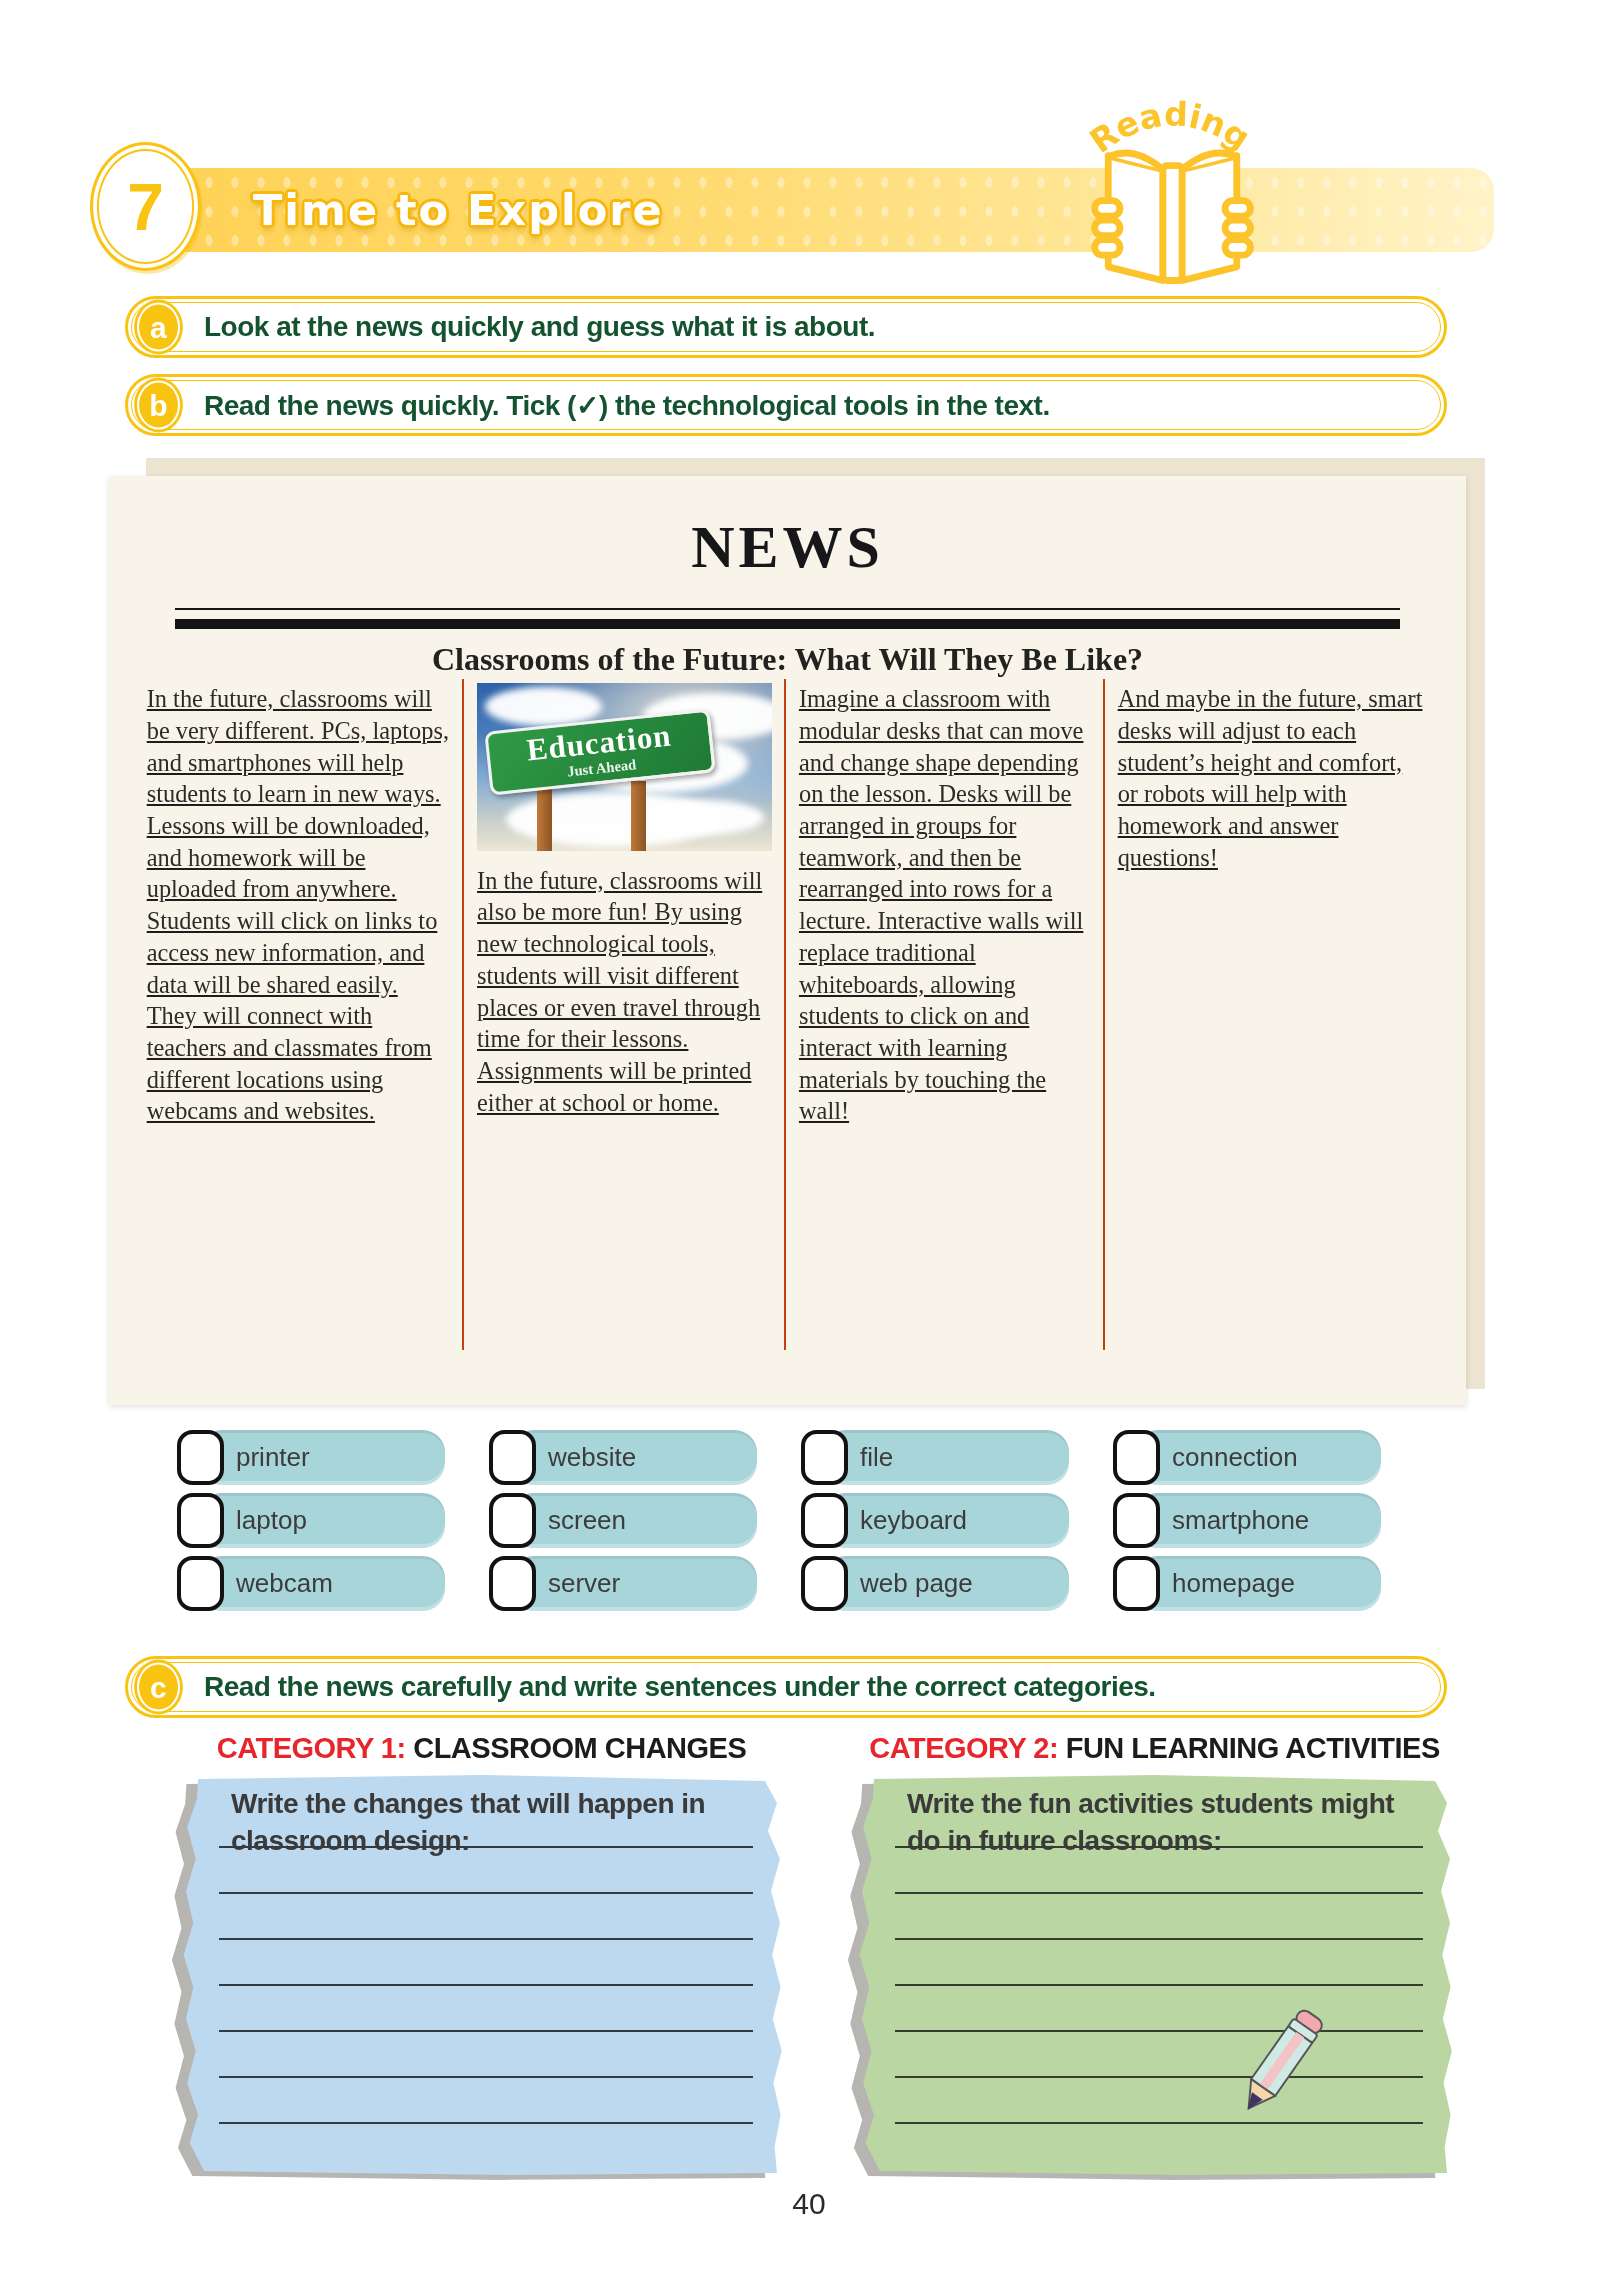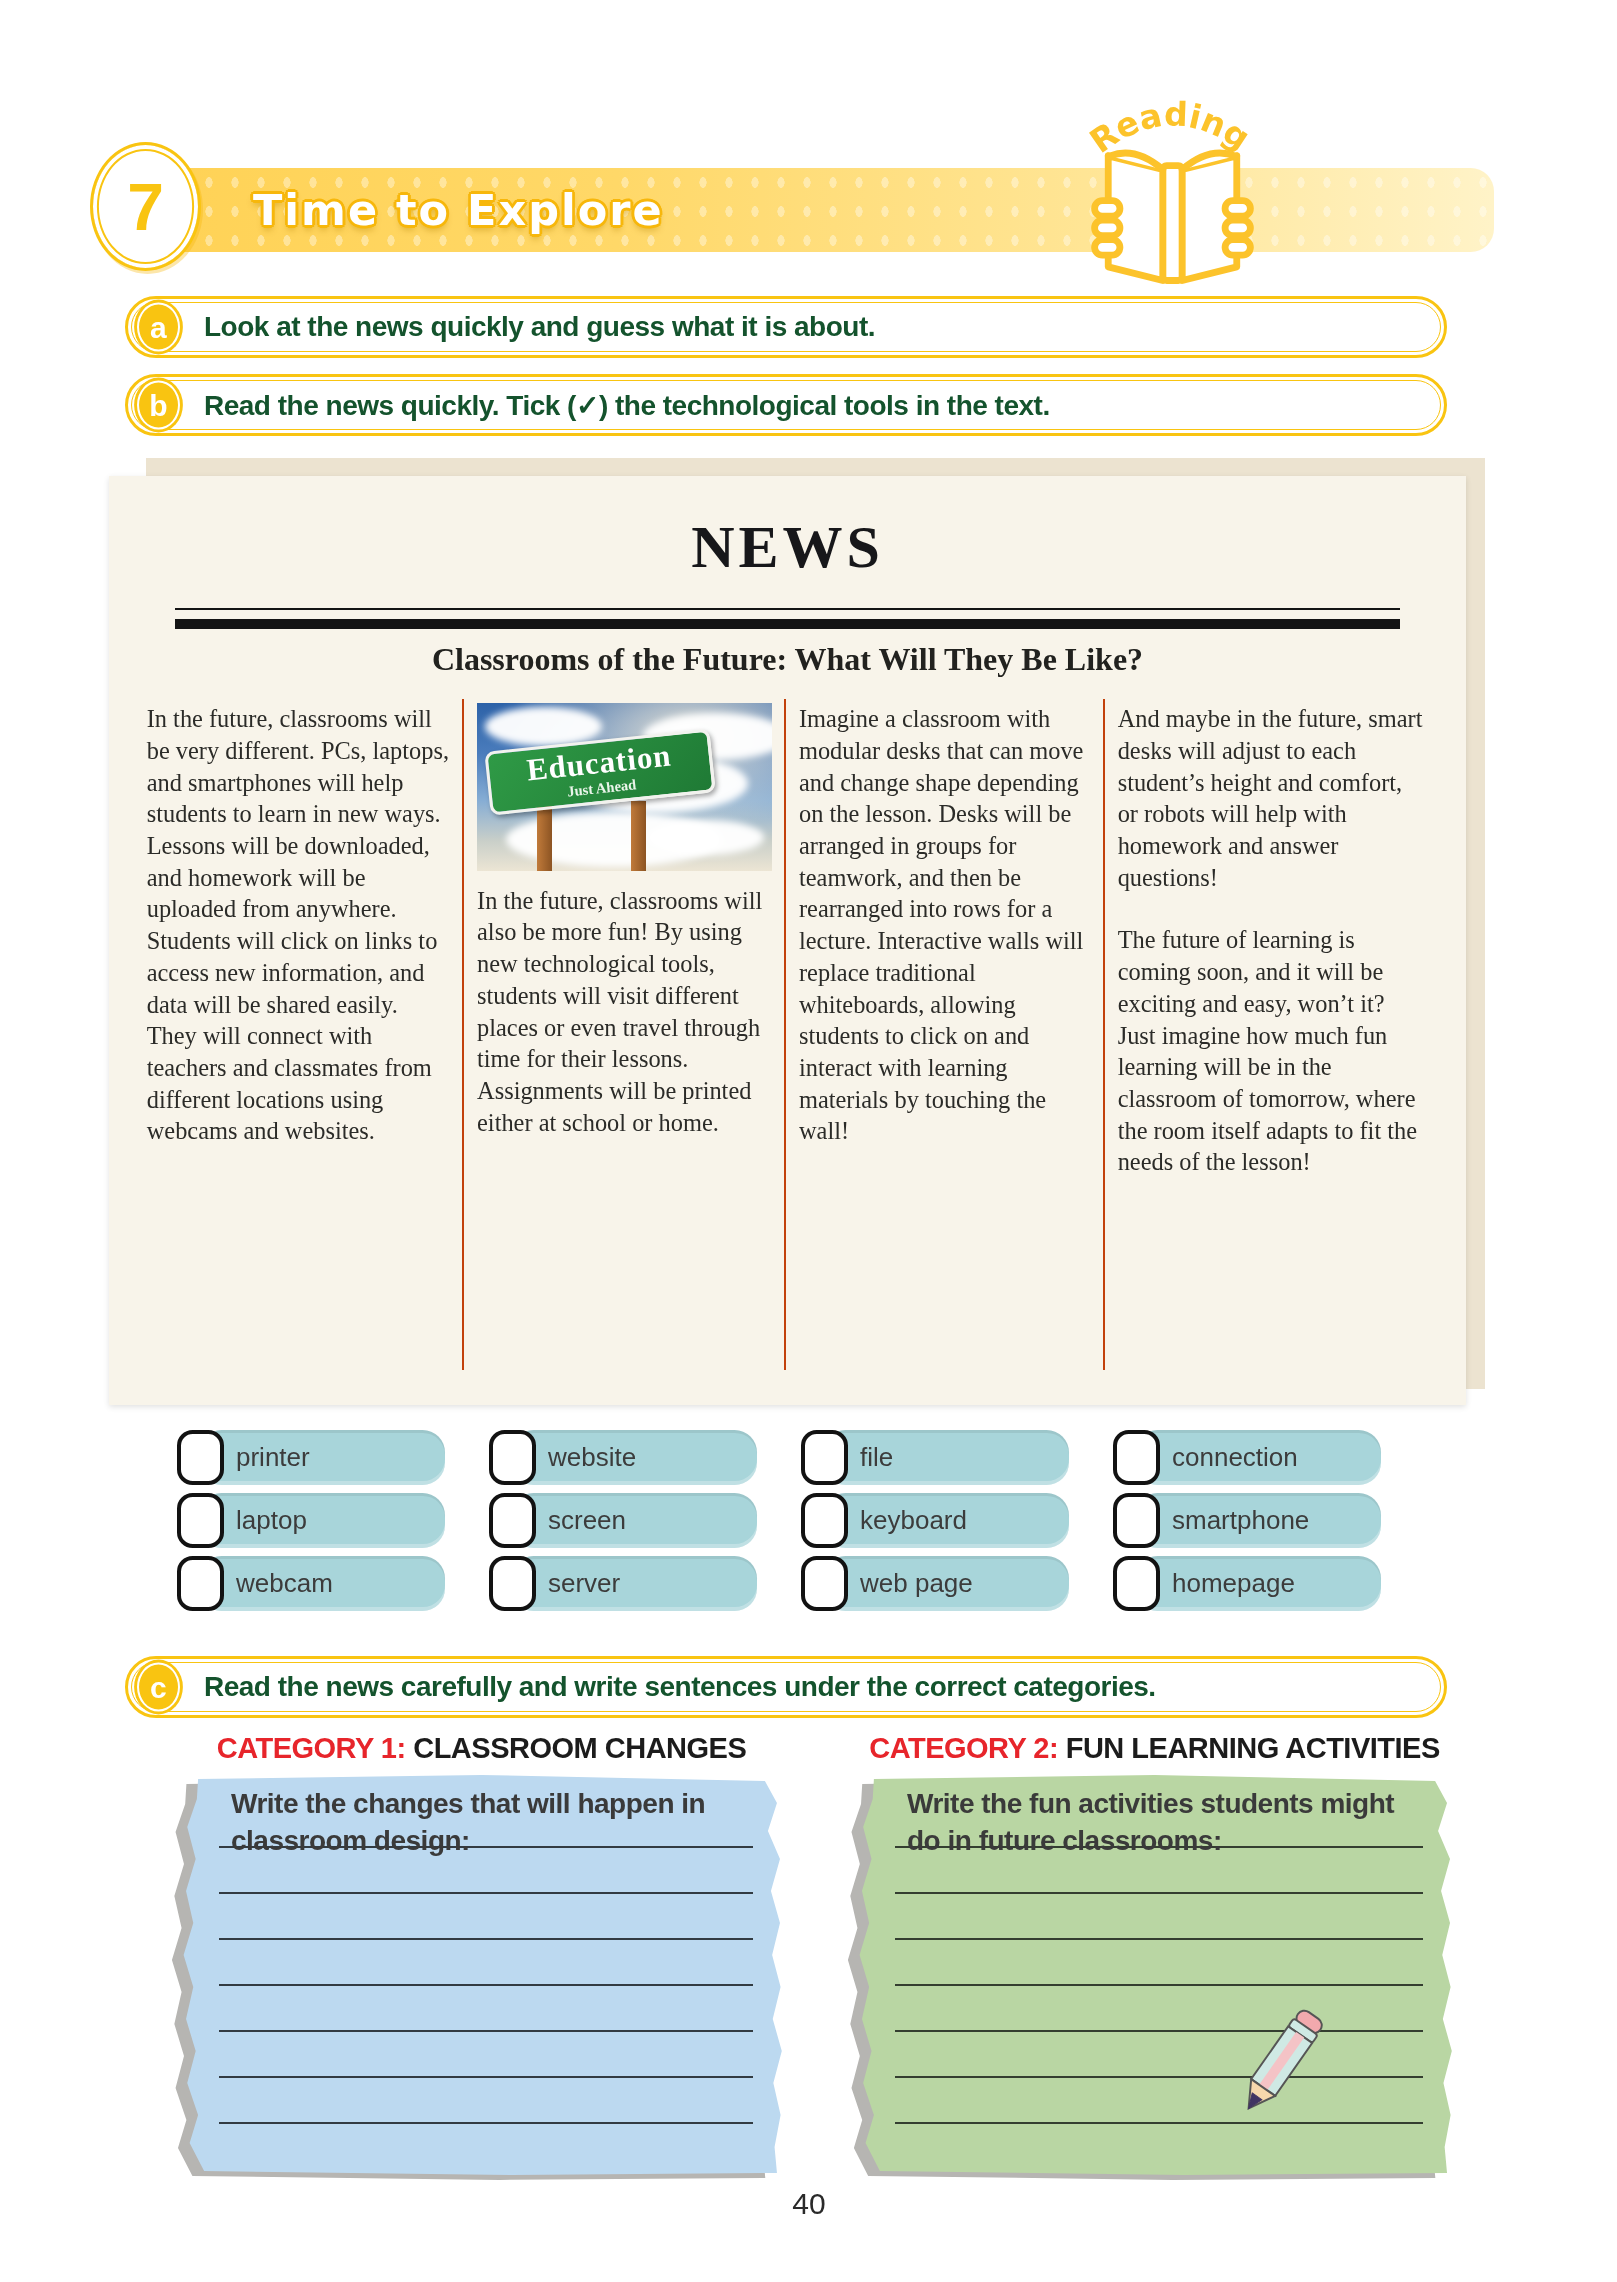--- a/index.html
+++ b/index.html
@@ -68,22 +68,22 @@
     font-size:60px; letter-spacing:3.9px; color:#17171a; line-height:1;
   }
   .rule-thin  { margin:31px 66px 0 66px; border-top:2.9px solid #141414; }
   .rule-thick { margin:8.8px 66px 0 66px; height:10.7px; background:#141414; }
   .headline {
     margin-top:11.7px; text-align:center;
     font-family:"Liberation Serif", serif; font-weight:bold;
     font-size:32px; color:#22221f;
   }
   .columns {
-    margin:21px 25px 0 25px; height:671px;
-    display:grid; grid-template-columns:1.02fr 1fr 0.99fr 1.05fr;
+    margin:1px 25px 0 25px; height:671px;
+    display:grid; grid-template-columns:1.02fr 1fr 0.99fr 1.05fr;text-decoration:underline;
   }
   .col { padding:3.9px 12.7px 0 12.7px; font-family:"Liberation Serif", serif; font-size:24.4px; line-height:1.3; color:#2b2b28; }
   .col + .col { border-left:2px solid #c2410c; }
   .col p + p { margin-top:31px; }
   
   .edu-photo {
     position:relative; width:100%; height:168px; margin-bottom:13.7px; overflow:hidden;
     background:
       radial-gradient(ellipse 332px 176px at 72% 18%, rgba(255,244,220,.85) 0%, rgba(255,244,220,0) 55%),
       linear-gradient(180deg,#2d5fa8 0%, #2d62a8 0%, #4a7cbc 30%, #86add4 58%, #c9cfc9 82%, #ece5d4 100%);
@@ -220,21 +220,20 @@
           <div class="l2">Just Ahead</div>
         </div>
       </div>
       <p>In the future, classrooms will also be more fun! By using new technological tools, students will visit different places or even travel through time for their lessons. Assignments will be printed either at school or home.</p>
     </div>
     <div class="col">
       <p>Imagine a classroom with modular desks that can move and change shape depending on the lesson. Desks will be arranged in groups for teamwork, and then be rearranged into rows for a lecture. Interactive walls will replace traditional whiteboards, allowing students to click on and interact with learning materials by touching the wall!</p>
     </div>
     <div class="col">
       <p>And maybe in the future, smart desks will adjust to each student’s height and comfort, or robots will help with homework and answer questions!</p>
-      <p>The future of learning is coming soon, and it will be exciting and easy, won’t it? Just imagine how much fun learning will be in the classroom of tomorrow, where the room itself adapts to fit the needs of the lesson!</p>
     </div>
   </div>
 </div>
 
 <div class="checklist">
   <div class="check-cell">
     <span class="checkbox"></span>
     <span class="word-pill">printer</span>
   </div>
   <div class="check-cell">

